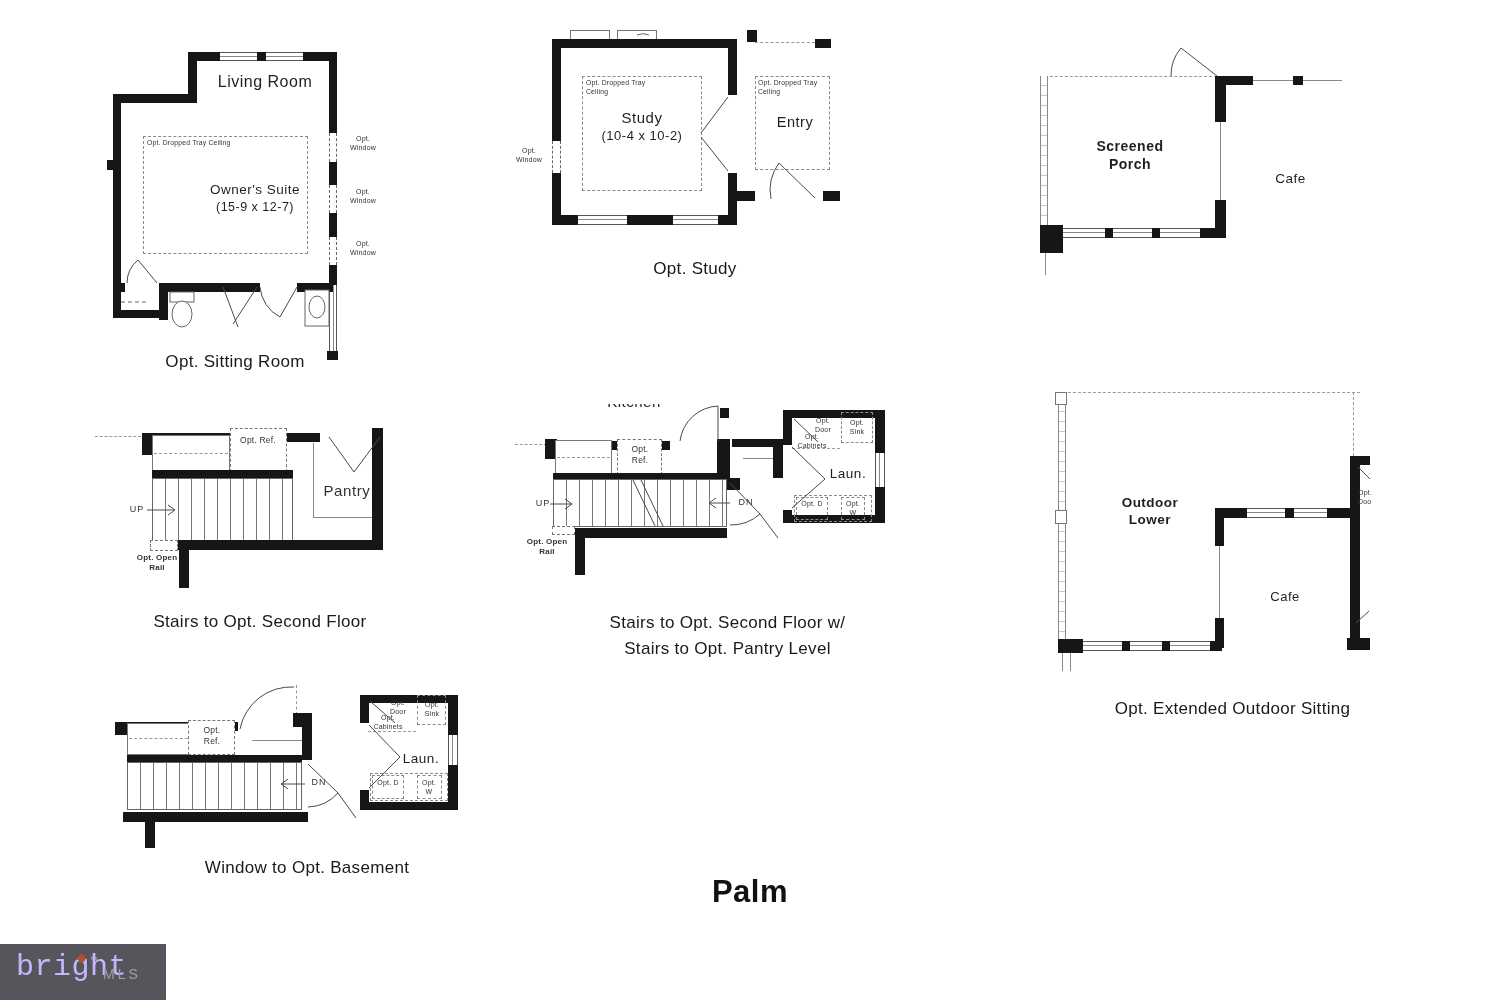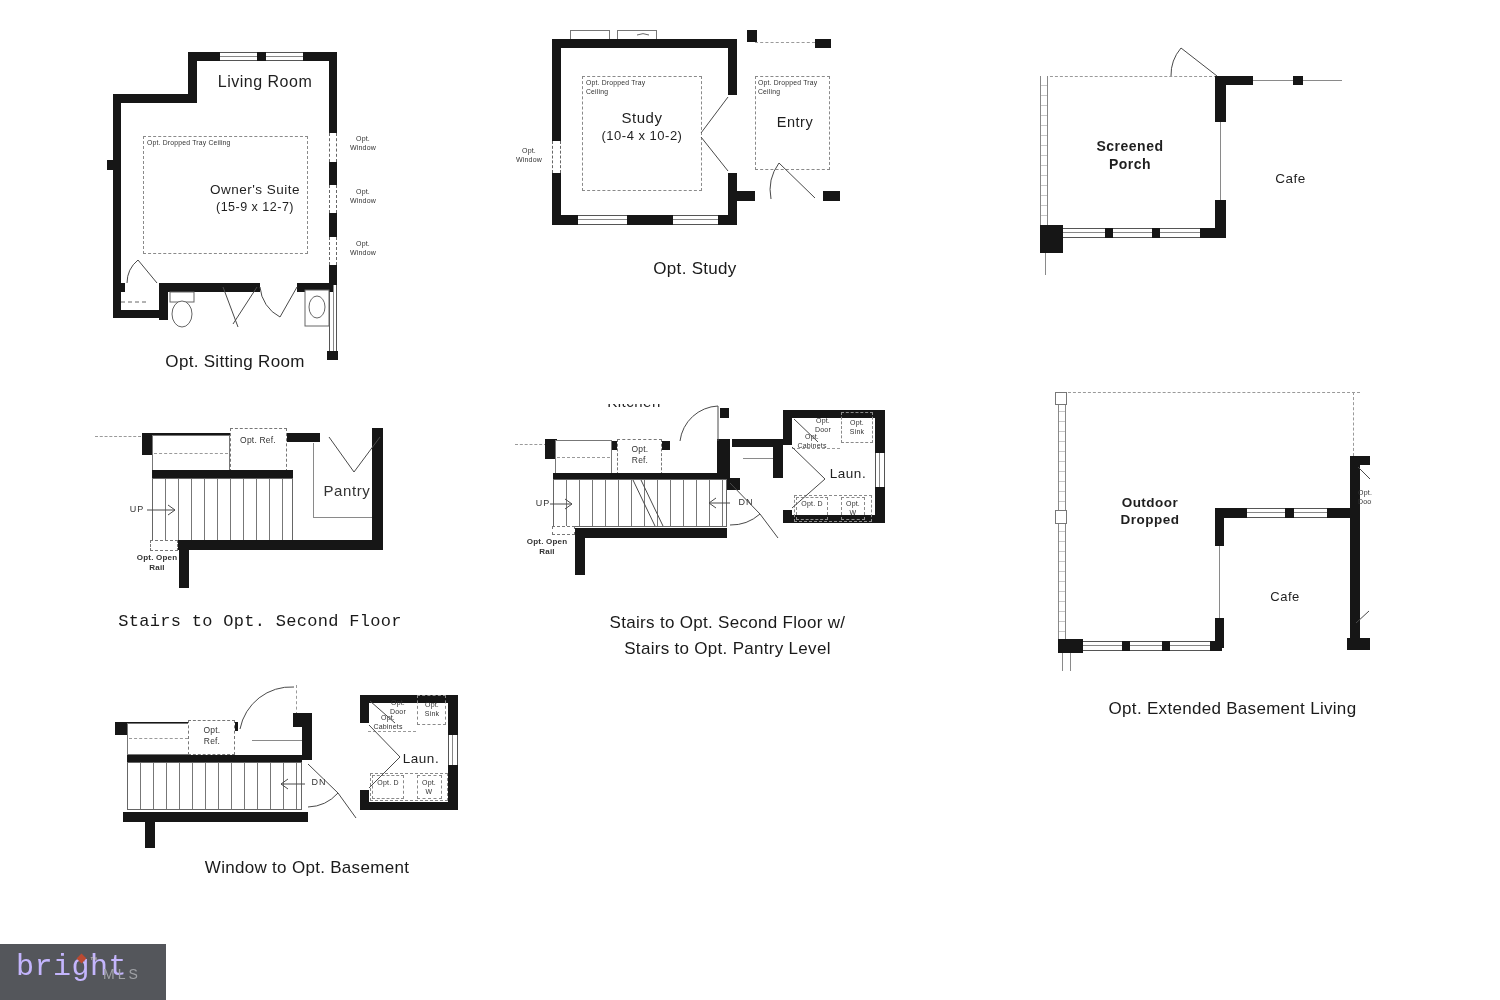--- a/index.html
+++ b/index.html
@@ -168,21 +168,21 @@
     <div class="tl" style="left:218px;top:28px;width:1px;height:74px"></div>
     <div class="tl" style="left:218px;top:102px;width:59px;height:1px"></div>
     <div class="lb" style="left:222px;top:66px;width:60px;font-size:15px;letter-spacing:.6px;">Pantry</div>
     <div class="w" style="left:57px;top:55px;width:141px;height:8px"></div>
     <div class="stairs" style="left:57px;top:63px;width:141px;height:65px"></div>
     <div class="lb" style="left:31px;top:89px;width:22px;font-size:9px;letter-spacing:1px;">UP</div>
     <div class="dbf" style="left:55px;top:125px;width:28px;height:11px"></div>
     <div class="lb" style="left:38px;top:138px;width:48px;font-size:8px;font-weight:600;">Opt. Open Rail</div>
     <div class="w" style="left:83px;top:125px;width:205px;height:10px"></div>
     <div class="w" style="left:84px;top:135px;width:10px;height:38px"></div>
-    <div class="cap" style="left:0px;top:197px;width:330px;font-family:Liberation Mono, monospace;">Stairs to Opt. Second Floor</div>
+    <div class="cap" style="left:0px;top:197px;width:330px;">Stairs to Opt. Second Floor</div>
     <svg class="ln" width="330" height="230" viewBox="0 0 330 230">
       <path d="M234,22 L259,57"></path>
         <path d="M285,22 L259,57"></path>
       <path d="M52,95 L80,95"></path>
         <path d="M80,95 L73,90"></path>
         <path d="M80,95 L73,100"></path>
     </svg>
   </div>
 
   <div class="plan" style="left:515px;top:390px;width:395px;height:285px;">
@@ -272,23 +272,23 @@
     <div class="tl" style="left:20px;top:270px;width:1px;height:18px"></div>
     <div class="wh" style="left:33px;top:258px;width:39px;height:10px"></div>
     <div class="w" style="left:72px;top:258px;width:8px;height:10px"></div>
     <div class="wh" style="left:80px;top:258px;width:32px;height:10px"></div>
     <div class="w" style="left:112px;top:258px;width:8px;height:10px"></div>
     <div class="wh" style="left:120px;top:258px;width:40px;height:10px"></div>
     <div class="w" style="left:160px;top:258px;width:12px;height:10px"></div>
     <div class="clip" style="left:308px;top:105px;width:14px;height:22px">
       <div class="lb lbl" style="position:absolute;left:0;top:0;width:24px;font-size:7px;">Opt. Door</div>
     </div>
-    <div class="rm" style="left:55px;top:112px;width:90px;font-size:13.5px;font-weight:600;">Outdoor Dropped</div>
+    <div class="rm" style="left:55px;top:112px;width:90px;font-size:13.5px;font-weight:600;">Outdoor Lower</div>
     <div class="rm" style="left:205px;top:206px;width:60px;font-size:13px;">Cafe</div>
-    <div class="cap" style="left:10px;top:316px;width:345px;">Opt. Extended Basement Living</div>
+    <div class="cap" style="left:10px;top:316px;width:345px;">Opt. Extended Outdoor Sitting</div>
     <svg class="ln" width="430" height="350" viewBox="0 0 430 350">
       <path d="M308,84 L320,96"></path>
         <path d="M306,240 L319,228"></path>
     </svg>
   </div>
 
   <div class="plan" style="left:95px;top:685px;width:390px;height:215px;">
     <div class="w" style="left:20px;top:37px;width:12px;height:13px"></div>
     <div class="w" style="left:20px;top:37px;width:123px;height:9px"></div>
     <div class="counter" style="left:32px;top:38px;width:63px;height:32px"></div>
@@ -331,20 +331,21 @@
       <path d="M213,79 L243,108"></path>
         <path d="M213,122 A42,42 0 0 0 243,108"></path>
         <path d="M243,108 L261,133"></path>
       <path d="M275,16 L300,38"></path>
       <path d="M274,40 L305,72"></path>
         <path d="M274,103 L305,72"></path>
     </svg>
   </div>
 
   <div id="title">
+    <div>Palm</div>
   </div>
 
   <div id="logo">
     <span class="brand">bright</span>
     <span class="dia"></span>
     <span class="tm">™</span>
     <span class="mls">MLS</span>
   </div>
 
 </div>

